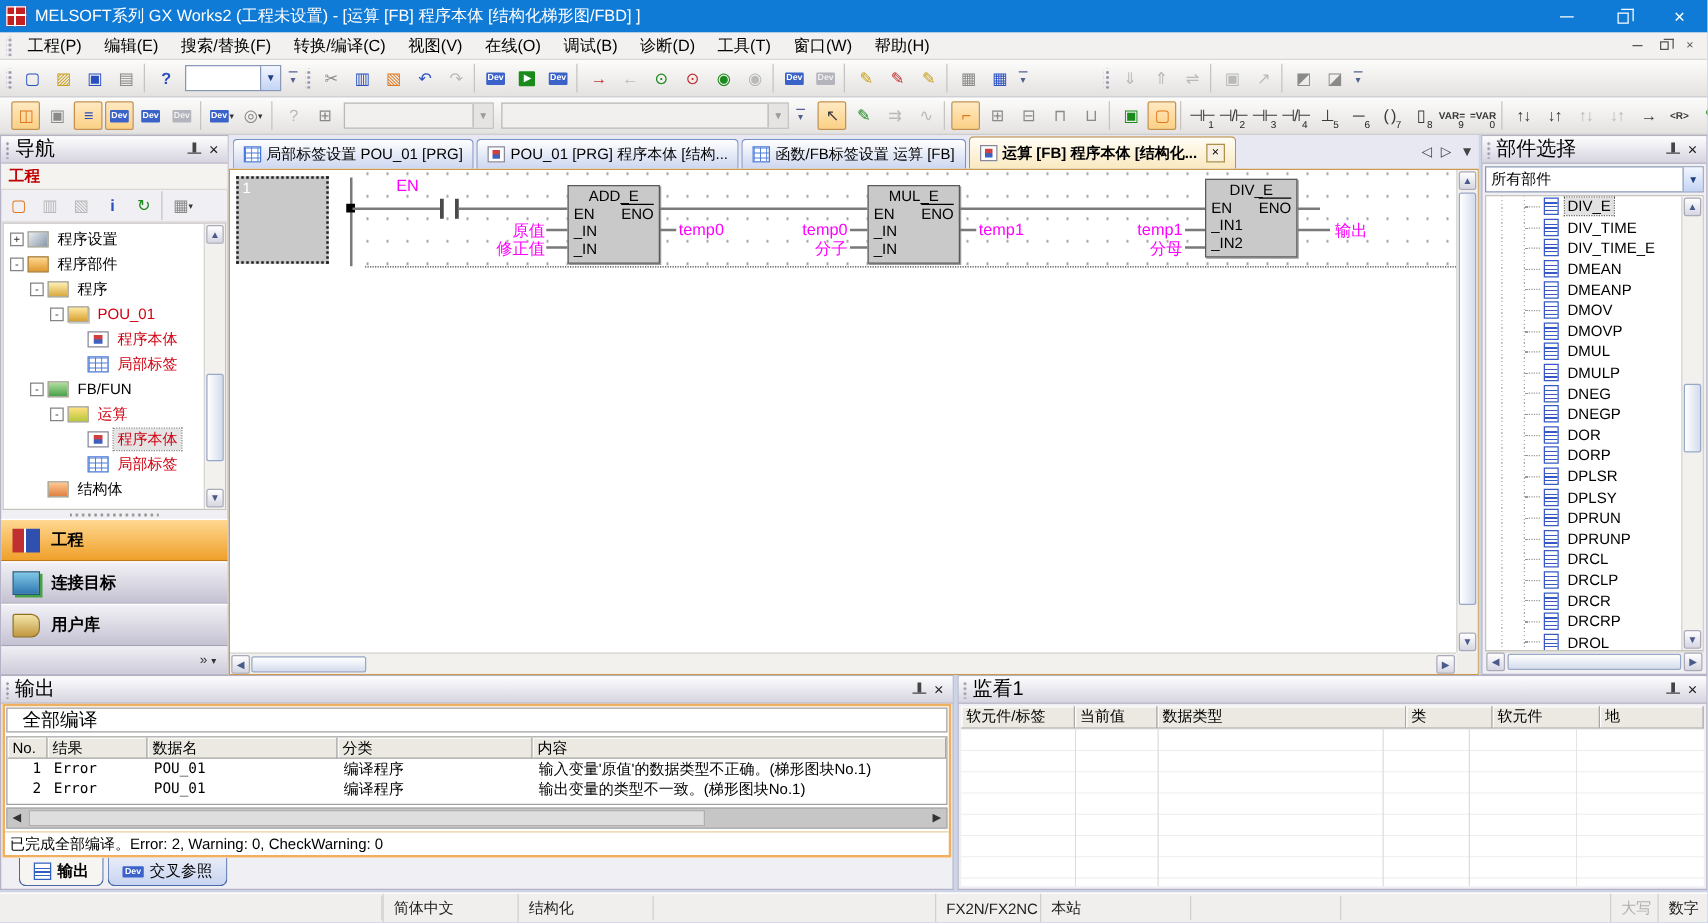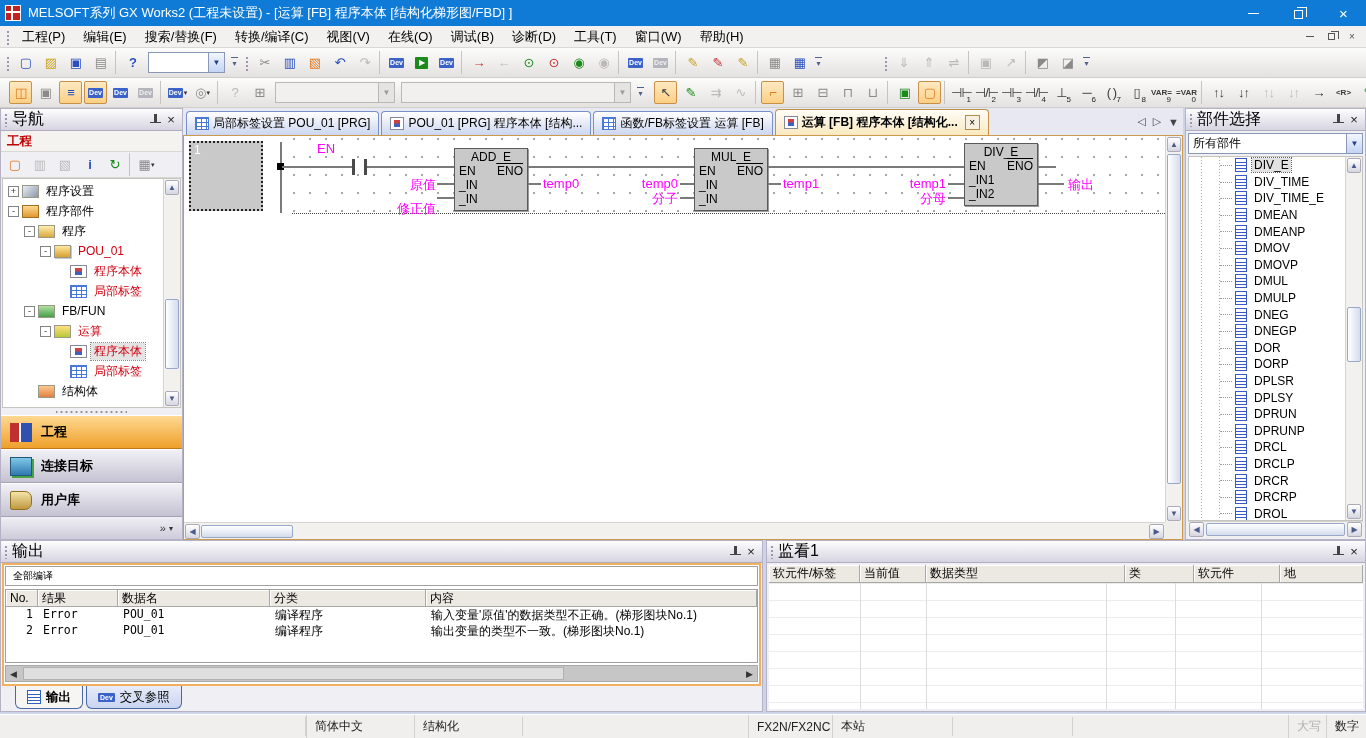--- a/index.html
+++ b/index.html
@@ -146,21 +146,21 @@
 .prow{height:16.6px;display:flex;align-items:center;padding-left:46px;position:relative;white-space:nowrap}
 .prow::before{content:"";position:absolute;left:31px;top:8px;width:12px;border-top:1px dotted #999}
 .picon{width:12px;height:14px;border:1px solid #3858c8;background:#fff;margin-right:5px;flex:none;background-image:linear-gradient(transparent 3px,#3858c8 3px 4px,transparent 4px 6px,#3858c8 6px 7px,transparent 7px 9px,#3858c8 9px 10px,transparent 10px)}
 .plabel{font-size:12px;padding:0 2px}
 .prow.selected .plabel{background:#e2e2e2;outline:1px dotted #666}
 .phsb{height:16px;margin:0 2px 2px;flex:none}
 
 
 #output{top:540px;left:0;width:763px;height:172px}
 .out-client{flex:1;margin:0 1px;border:2px solid #f0b060;background:#fff;display:flex;flex-direction:column;overflow:hidden}
-.out-mode{height:20px;margin:1px;border:1px solid #a0a0a0;display:flex;align-items:center;padding:0 7px;flex:none;font-size:10px}
+.out-mode{height:20px;margin:1px;border:1px solid #a0a0a0;display:flex;align-items:center;padding:0 12px;flex:none;font-size:15px}
 .out-table{flex:1;margin:2px 1px 0;border:1px solid #a0a0a0;display:flex;flex-direction:column;overflow:hidden}
 .ohead{display:flex;height:17px;background:#ece9e2;flex:none}
 .hc{border-right:1px solid #a8a8a8;border-bottom:1px solid #a8a8a8;box-shadow:inset 1px 1px 0 #fff;padding:0 4px;display:flex;align-items:center;font-size:12px;white-space:nowrap;overflow:hidden}
 .oc0{width:32px}.oc1{width:80px}.oc2{width:152px}.oc3{width:156px}.oc4{flex:1}
 .orow{display:flex;height:16px;flex:none}
 .orow .cell{padding:0 5px;white-space:nowrap;overflow:hidden;font-size:12px}
 .orow .mono{font-family:"DejaVu Sans Mono",monospace;font-size:11.5px}
 .orow .oc0{text-align:right}
 .out-hsb{height:17px;margin:2px 1px;background:#c6c6c6;border:1px solid #a8a8a8;display:flex;align-items:center;flex:none}
 .out-hsb .arr{width:15px;font-size:9px;color:#333;text-align:center}
@@ -772,21 +772,21 @@
 
       <div class="fblock" style="left:270px;top:12px">
         <span class="ft">ADD_E</span>
         <span class="pl pr1">EN</span>
         <span class="pr pr1">ENO</span>
         <span class="pl pr2">_IN</span>
         <span class="pl pr3">_IN</span>
       </div>
       <div class="vlabel ra" style="left:200px;top:40px;width:52px">原值</div>
       <div class="wire" style="left:253px;top:47px;width:17px"></div>
-      <div class="vlabel ra" style="left:187px;top:64px;width:65px">修正值</div>
+      <div class="vlabel ra" style="left:187px;top:54px;width:65px">修正值</div>
       <div class="wire" style="left:253px;top:61px;width:17px"></div>
       <div class="wire" style="left:344px;top:30px;width:166px"></div>
       <div class="wire" style="left:344px;top:47px;width:13px"></div>
       <div class="vlabel" style="left:359px;top:40px">temp0</div>
 
       <div class="vlabel ra" style="left:430px;top:40px;width:64px">temp0</div>
       <div class="wire" style="left:496px;top:47px;width:14px"></div>
       <div class="vlabel ra" style="left:440px;top:54px;width:54px">分子</div>
       <div class="wire" style="left:496px;top:61px;width:14px"></div>
       <div class="fblock" style="left:510px;top:12px">
@@ -1000,20 +1000,21 @@
             <span class="cell oc3">编译程序</span>
             <span class="cell oc4">输出变量的类型不一致。(梯形图块No.1)</span>
           </div>
         </div>
     </div>
     <div class="out-hsb">
       <span class="arr">◀</span>
       <span class="thumb"></span>
       <span class="arr" style="margin-left:auto">▶</span>
     </div>
+    <div class="out-status">已完成全部编译。Error: 2, Warning: 0, CheckWarning: 0</div>
   </div>
   <div class="out-tabs">
     <div class="btab active">
       <span class="bti-out"></span>
       <span>输出</span>
     </div>
     <div class="btab">
       <span class="bti-dev"></span>
       <span>交叉参照</span>
     </div>

